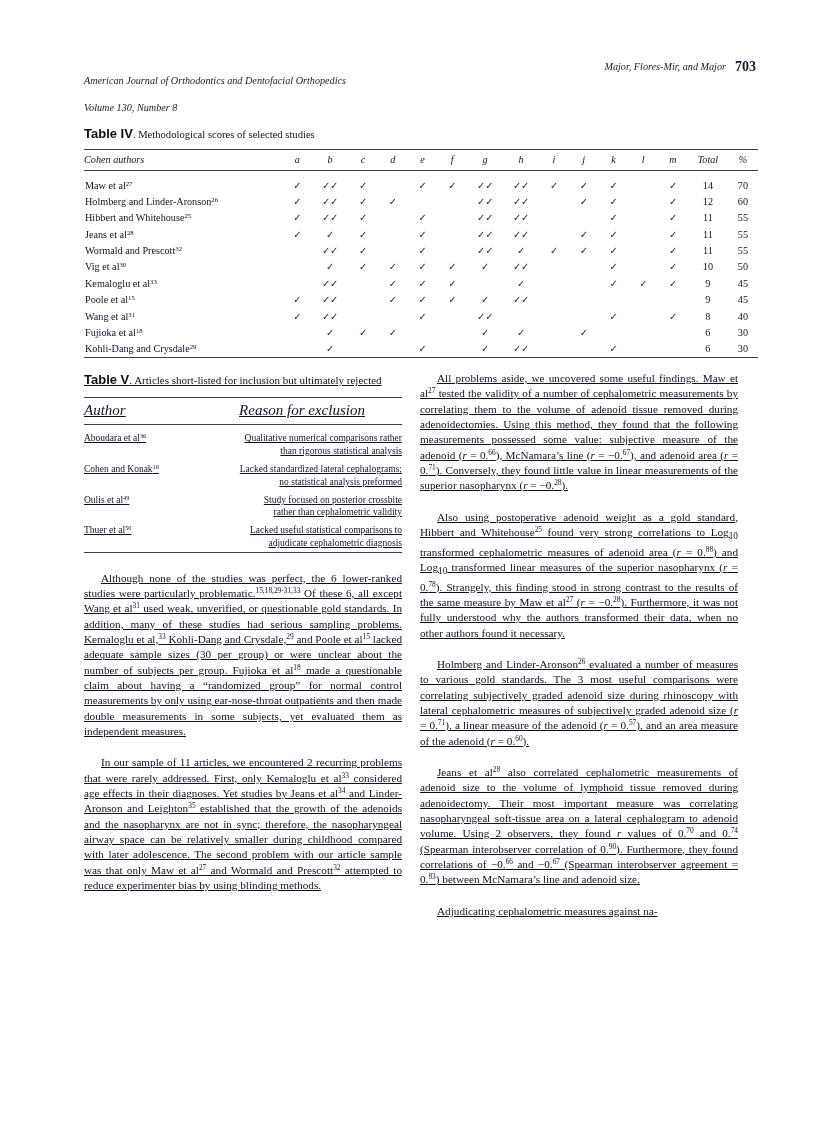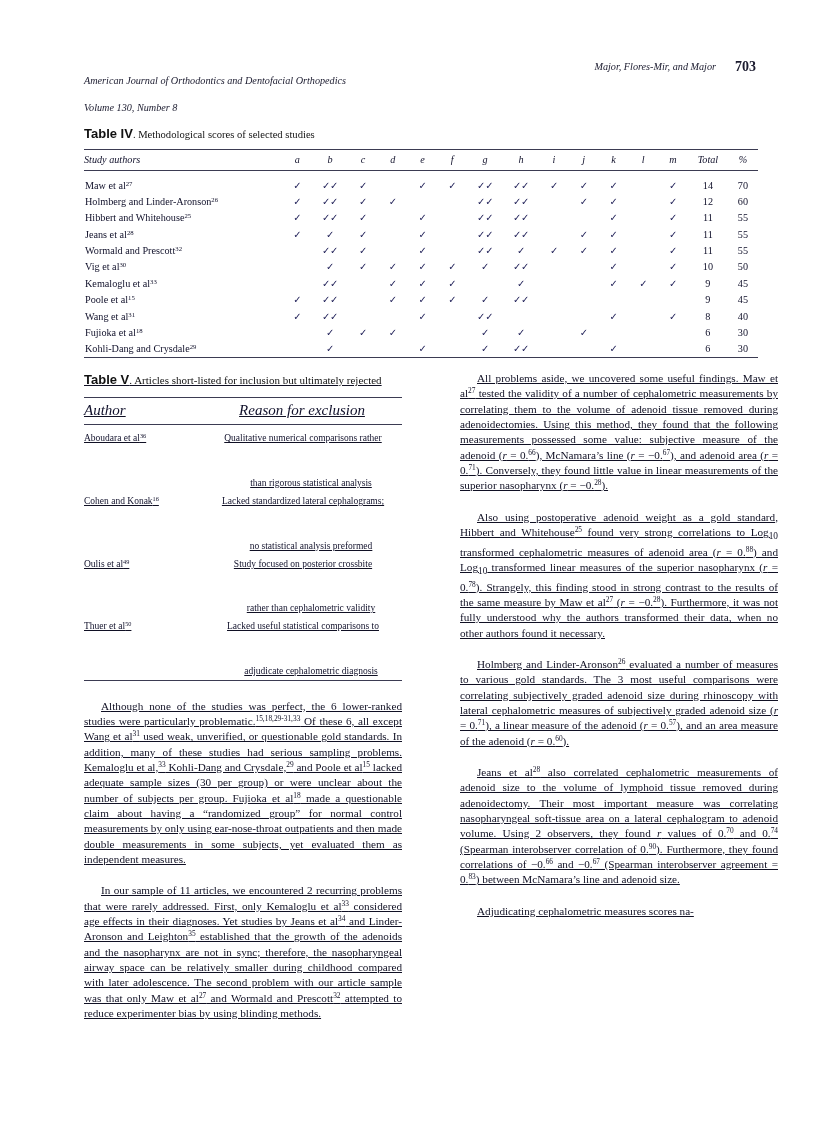--- a/index.html
+++ b/index.html
@@ -34,21 +34,21 @@
     font-style: italic;
     font-size: 10.2px;
     line-height: 13.5px;
     color: #1a1a2e;
   }
   .runhead-left { white-space: pre-line; }
   .runhead-left .vol { font-style: italic; }
   .runhead-right {
     display: flex;
     align-items: flex-start;
-    gap: 19px;
+    gap: 9px;
     white-space: nowrap;
   }
   .runhead-right .pageno {
     font-style: normal;
     font-weight: bold;
     font-size: 14px;
   }
 
   
   .t4 {
@@ -110,21 +110,21 @@
   .col {
     position: absolute;
     width: 318px;
     font-size: 11.2px;
     line-height: 15.35px;
     text-align: justify;
     color: #101024;
     text-decoration: underline;
   }
   .col.left { left: 84px; top: 372px; }
-  .col.right { left: 460px; top: 371px; }
+  .col.right { left: 420px; top: 371px; }
   .col p {
     margin: 0 0 0 0;
     text-indent: 17px;
     hyphens: none;
   }
   .col p + p { margin-top: 16px; }
 
   
   .t5 { margin-bottom: 18px; }
   .t5 .tbl-caption {
@@ -147,25 +147,24 @@
   }
   table.t5grid th.c1 { text-align: left; width: 118px; }
   table.t5grid th.c2 { text-align: center; }
   table.t5grid td {
     padding: 3.5px 0 2px 0;
     vertical-align: top;
     font-size: 9.5px;
     line-height: 12.6px;
   }
   table.t5grid td.c1 { white-space: nowrap; }
-  table.t5grid td.c2 { text-align: center; padding-left: 2px; }
+  table.t5grid td.c2 { text-align: right; padding-left: 2px; }
   table.t5grid td.c2 .ln2 {
     display: block;
     padding-left: 16px;
-    margin-top: 32px;
   }
 </style>
 </head>
 <body>
 
 <div class="page">
 
   <div class="runhead">
     <div class="runhead-left">
       <div>American Journal of Orthodontics and Dentofacial Orthopedics</div>
@@ -177,21 +176,21 @@
     </div>
   </div>
 
   <div class="t4">
     <div class="tbl-caption">
       <b>Table IV</b><span>. Methodological scores of selected studies</span>
     </div>
     <table class="grid">
       <thead>
         <tr class="rule-top rule-mid">
-          <th class="authors" style="width:205px">Study authors</th>
+          <th class="authors" style="width:205px">Cohen authors</th>
           <th style="width:32px">a</th>
           <th style="width:38px">b</th>
           <th style="width:32px">c</th>
           <th style="width:32px">d</th>
           <th style="width:32px">e</th>
           <th style="width:32px">f</th>
           <th style="width:38px">g</th>
           <th style="width:38px">h</th>
           <th style="width:32px">i</th>
           <th style="width:32px">j</th>
@@ -444,17 +443,17 @@
         <p>In our sample of 11 articles, we encountered 2 recurring problems that were rarely addressed. First, only Kemaloglu et al<sup>33</sup> considered age effects in their diagnoses. Yet studies by Jeans et al<sup>34</sup> and Linder-Aronson and Leighton<sup>35</sup> established that the growth of the adenoids and the nasopharynx are not in sync; therefore, the nasopharyngeal airway space can be relatively smaller during childhood compared with later adolescence. The second problem with our article sample was that only Maw et al<sup>27</sup> and Wormald and Prescott<sup>32</sup> attempted to reduce experimenter bias by using blinding methods.</p>
       </div>
   </div>
 
   <div class="col right">
     <div id="right-paras">
         <p>All problems aside, we uncovered some useful findings. Maw et al<sup>27</sup> tested the validity of a number of cephalometric measurements by correlating them to the volume of adenoid tissue removed during adenoidectomies. Using this method, they found that the following measurements possessed some value: subjective measure of the adenoid (<i>r</i> = 0.<sup>66</sup>), McNamara’s line (<i>r</i> = −0.<sup>67</sup>), and adenoid area (<i>r</i> = 0.<sup>71</sup>). Conversely, they found little value in linear measurements of the superior nasopharynx (<i>r</i> = −0.<sup>28</sup>).</p>
         <p>Also using postoperative adenoid weight as a gold standard, Hibbert and Whitehouse<sup>25</sup> found very strong correlations to Log<sub>10</sub> transformed cephalometric measures of adenoid area (<i>r</i> = 0.<sup>88</sup>) and Log<sub>10</sub> transformed linear measures of the superior nasopharynx (<i>r</i> = 0.<sup>78</sup>). Strangely, this finding stood in strong contrast to the results of the same measure by Maw et al<sup>27</sup> (<i>r</i> = −0.<sup>28</sup>). Furthermore, it was not fully understood why the authors transformed their data, when no other authors found it necessary.</p>
         <p>Holmberg and Linder-Aronson<sup>26</sup> evaluated a number of measures to various gold standards. The 3 most useful comparisons were correlating subjectively graded adenoid size during rhinoscopy with lateral cephalometric measures of subjectively graded adenoid size (<i>r</i> = 0.<sup>71</sup>), a linear measure of the adenoid (<i>r</i> = 0.<sup>57</sup>), and an area measure of the adenoid (<i>r</i> = 0.<sup>60</sup>).</p>
         <p>Jeans et al<sup>28</sup> also correlated cephalometric measurements of adenoid size to the volume of lymphoid tissue removed during adenoidectomy. Their most important measure was correlating nasopharyngeal soft-tissue area on a lateral cephalogram to adenoid volume. Using 2 observers, they found <i>r</i> values of 0.<sup>70</sup> and 0.<sup>74</sup> (Spearman interobserver correlation of 0.<sup>90</sup>). Furthermore, they found correlations of −0.<sup>66</sup> and −0.<sup>67</sup> (Spearman interobserver agreement = 0.<sup>83</sup>) between McNamara’s line and adenoid size.</p>
-        <p>Adjudicating cephalometric measures scores na-</p>
+        <p>Adjudicating cephalometric measures against na-</p>
       </div>
   </div>
 
 </div>
 
 </body></html>

